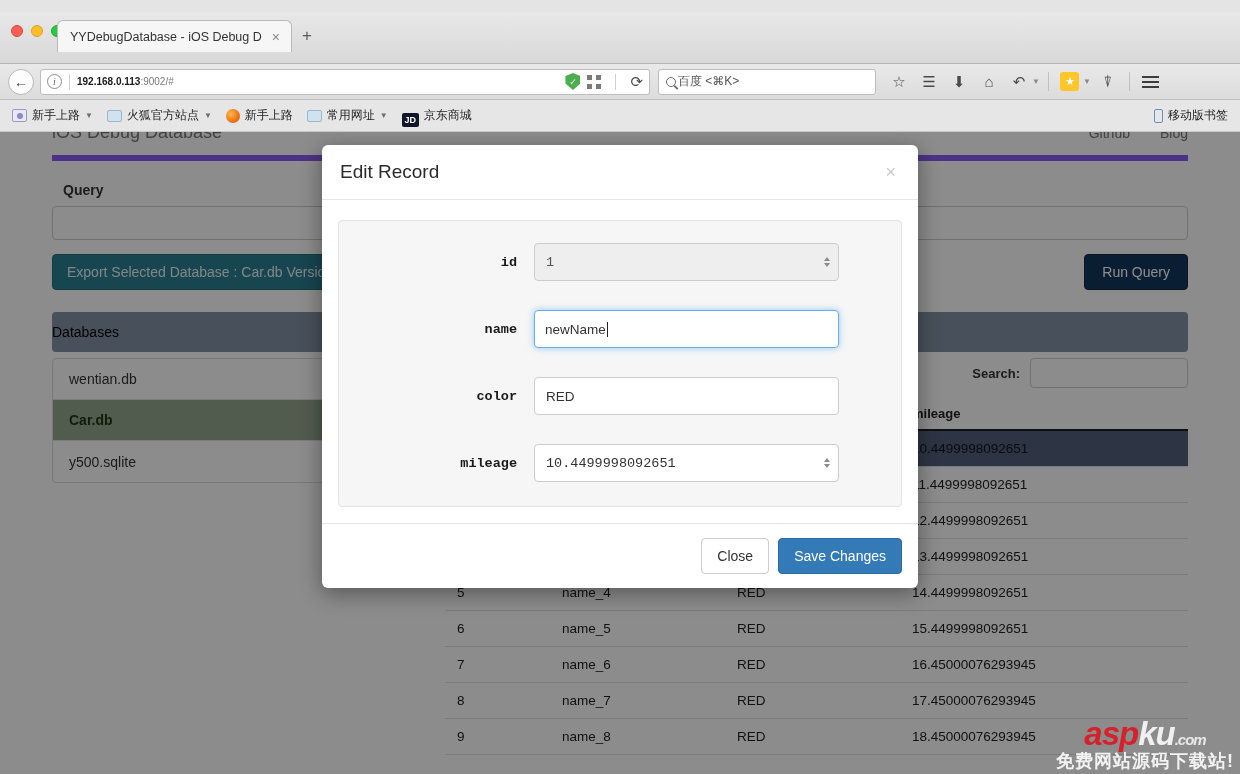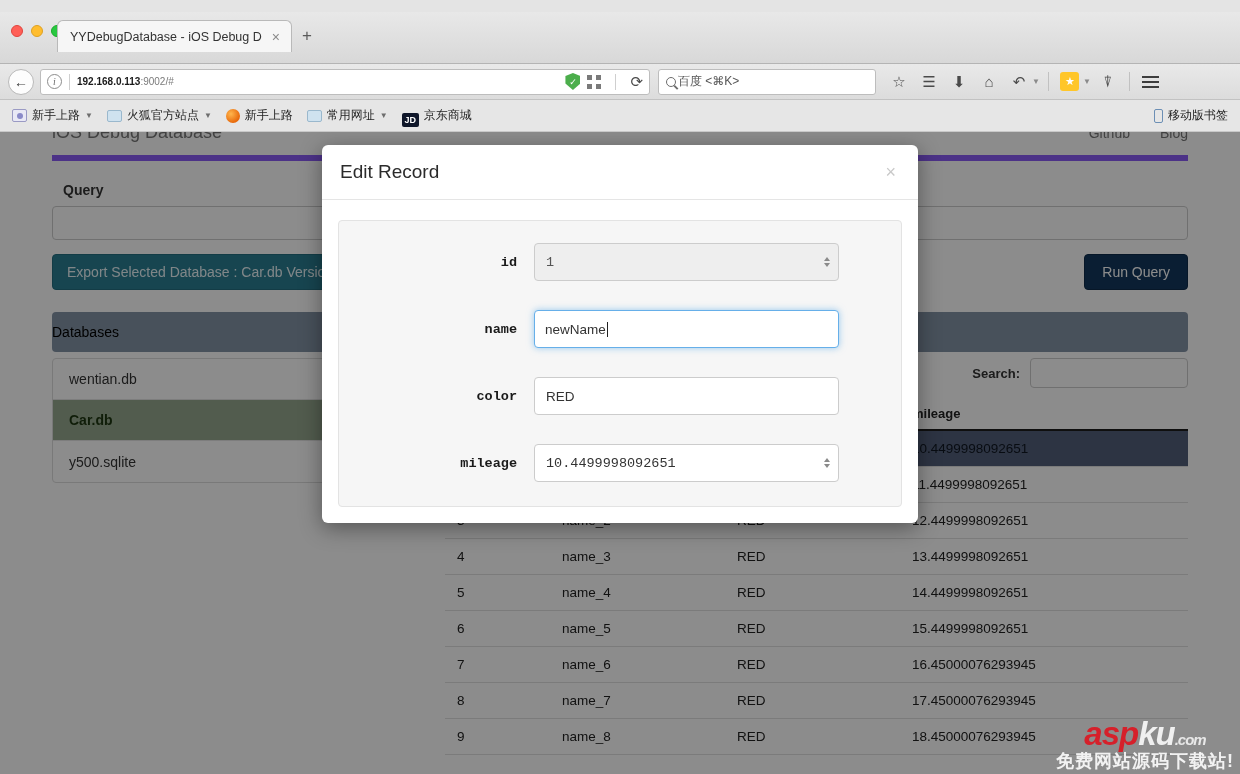--- a/index.html
+++ b/index.html
@@ -487,20 +487,24 @@
             <span class="spinner">
                 <i class="up"></i>
                 <i class="down"></i>
               </span>
           </div>
         </div>
 
       </div>
     </div>
 
+    <div class="modal-footer">
+      <button class="btn btn-close">Close</button>
+      <button class="btn btn-save">Save Changes</button>
+    </div>
   </div>
 
   <div class="browser-chrome">
 
     <div class="titlebar">
       <div class="traffic">
         <span class="tl-red"></span>
         <span class="tl-yellow"></span>
         <span class="tl-green"></span>
       </div>

